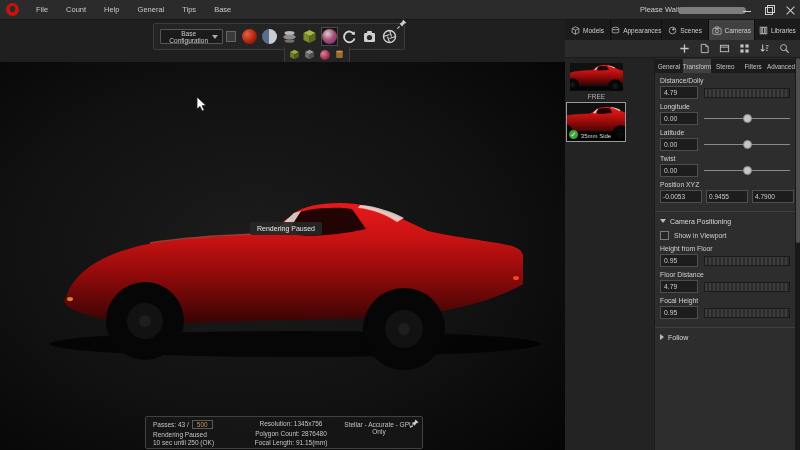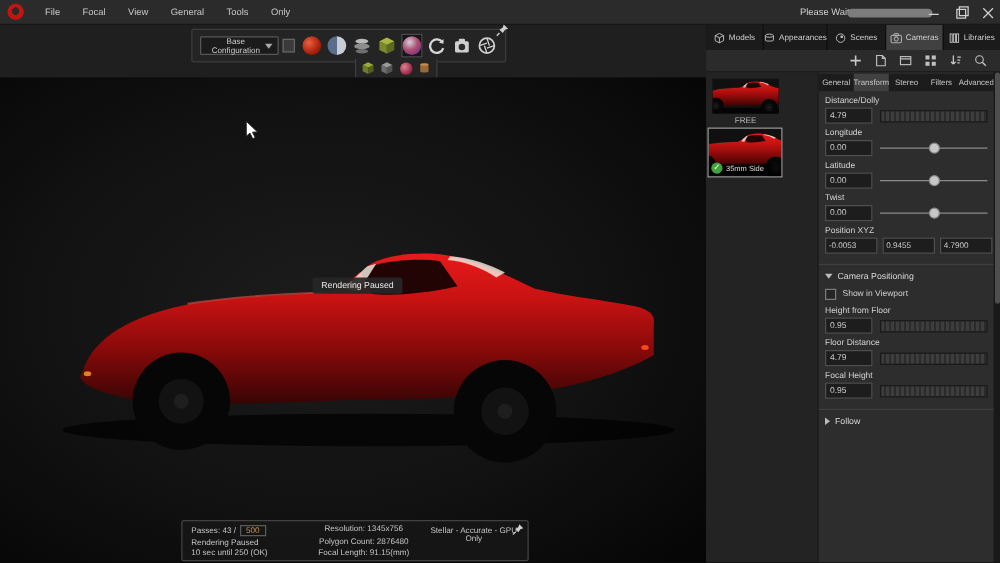--- a/index.html
+++ b/index.html
@@ -114,25 +114,25 @@
   svg .st { stroke:#c0c0c0; stroke-width:1; fill:none; }
 </style>
 </head>
 <body>
 
 <div id="app">
 
   <div class="titlebar">
     <div class="logo"></div>
     <span class="menu-item">File</span>
-    <span class="menu-item">Focal</span>
-    <span class="menu-item">View</span>
+    <span class="menu-item">Count</span>
+    <span class="menu-item">Help</span>
     <span class="menu-item">General</span>
-    <span class="menu-item">Tools</span>
-    <span class="menu-item">Only</span>
+    <span class="menu-item">Tips</span>
+    <span class="menu-item">Base</span>
     <span class="please-wait">Please Wait</span>
     <div class="progressbar"></div>
     <div class="win-btns">
       <div class="win-btn win-min"></div>
       <div class="win-btn win-restore"></div>
       <div class="win-btn win-close"></div>
     </div>
   </div>
 
   <div class="topstrip">

